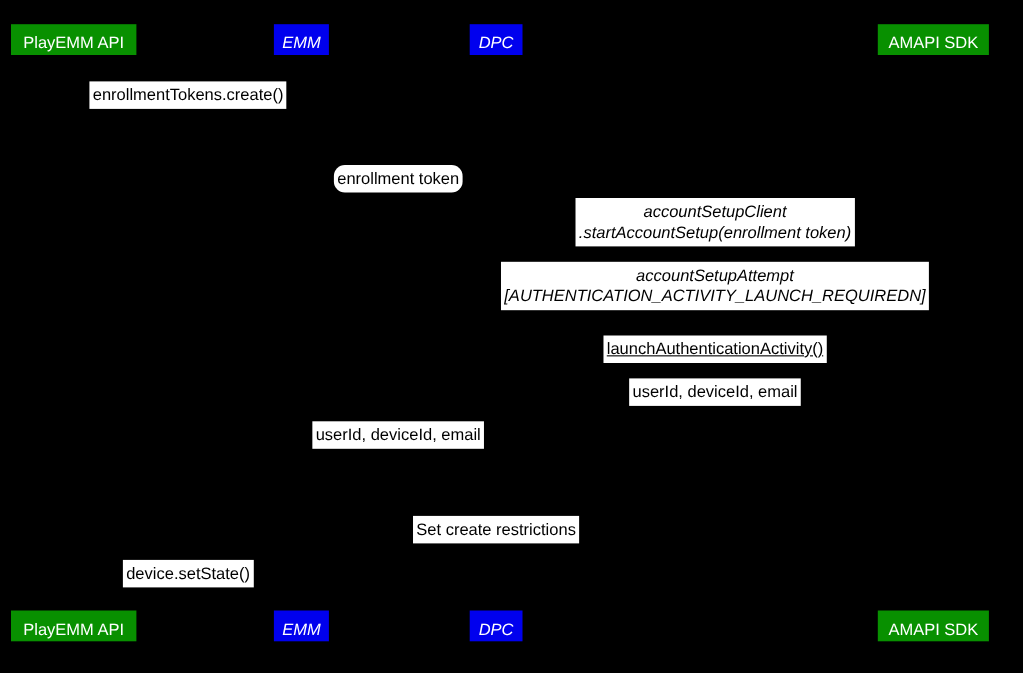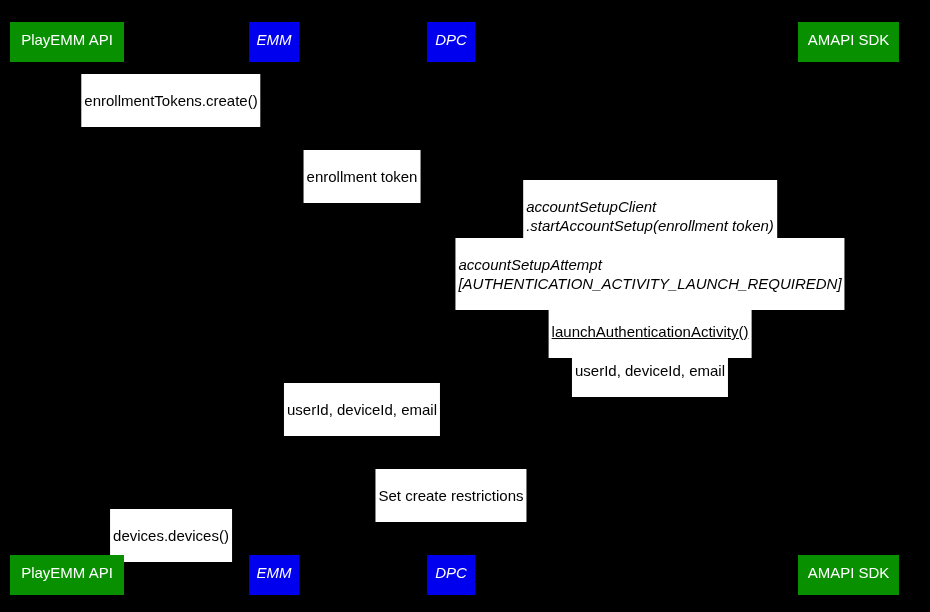--- a/index.html
+++ b/index.html
@@ -10,62 +10,62 @@
   .stage {
     position: relative;
     width: 930px;
     height: 612px;
     background: #000000;
     overflow: hidden;
     font-family: "Liberation Sans", sans-serif;
   }
   .actor {
     position: absolute;
-    height: 40px;
+    height: 28px;
     line-height: 36px;
     text-align: center;
     color: #ffffff;
     font-size: 15px;
     box-sizing: border-box;
     white-space: nowrap;
   }
   .actor.green { background: #089000; }
   .actor.blue  { background: #0000ee; font-style: italic; }
   .msg {
     position: absolute;
     transform: translateX(-50%);
     background: #ffffff;
     color: #000000;
     font-size: 15px;
     line-height: 19px;
-    padding: 17px 3px;
-    text-align: left;
+    padding: 3px 3px;
+    text-align: center;
     white-space: pre-line;
   }
 </style>
 </head>
 <body>
 
 <div class="stage">
 
   <div class="actor green" style="left:10px;  top:22px; width:114px;">PlayEMM API</div>
   <div class="actor blue" style="left:249px; top:22px; width:50px;">EMM</div>
   <div class="actor blue" style="left:427px; top:22px; width:48px;">DPC</div>
   <div class="actor green" style="left:798px; top:22px; width:101px;">AMAPI SDK</div>
 
   <div class="msg" style="left:171px; top:74px;">enrollmentTokens.create()</div>
-  <div class="msg" style="left:362px; top:150px;">enrollment token</div>
+  <div class="msg" style="left:362px; top:150px;border-radius:10px;">enrollment token</div>
   <div class="msg" style="left:650px; top:180px;font-style:italic;">accountSetupClient
 .startAccountSetup(enrollment token)</div>
   <div class="msg" style="left:650px; top:238px;font-style:italic;">accountSetupAttempt
 [AUTHENTICATION_ACTIVITY_LAUNCH_REQUIREDN]</div>
   <div class="msg" style="left:650px; top:305px;text-decoration:underline;">launchAuthenticationActivity()</div>
   <div class="msg" style="left:650px; top:344px;">userId, deviceId, email</div>
   <div class="msg" style="left:362px; top:383px;">userId, deviceId, email</div>
   <div class="msg" style="left:451px; top:469px;">Set create restrictions</div>
-  <div class="msg" style="left:171px; top:509px;">devices.devices()</div>
+  <div class="msg" style="left:171px; top:509px;">device.setState()</div>
 
   <div class="actor green" style="left:10px;  top:555px; width:114px;">PlayEMM API</div>
   <div class="actor blue" style="left:249px; top:555px; width:50px;">EMM</div>
   <div class="actor blue" style="left:427px; top:555px; width:48px;">DPC</div>
   <div class="actor green" style="left:798px; top:555px; width:101px;">AMAPI SDK</div>
 
 </div>
 
 </body></html>

